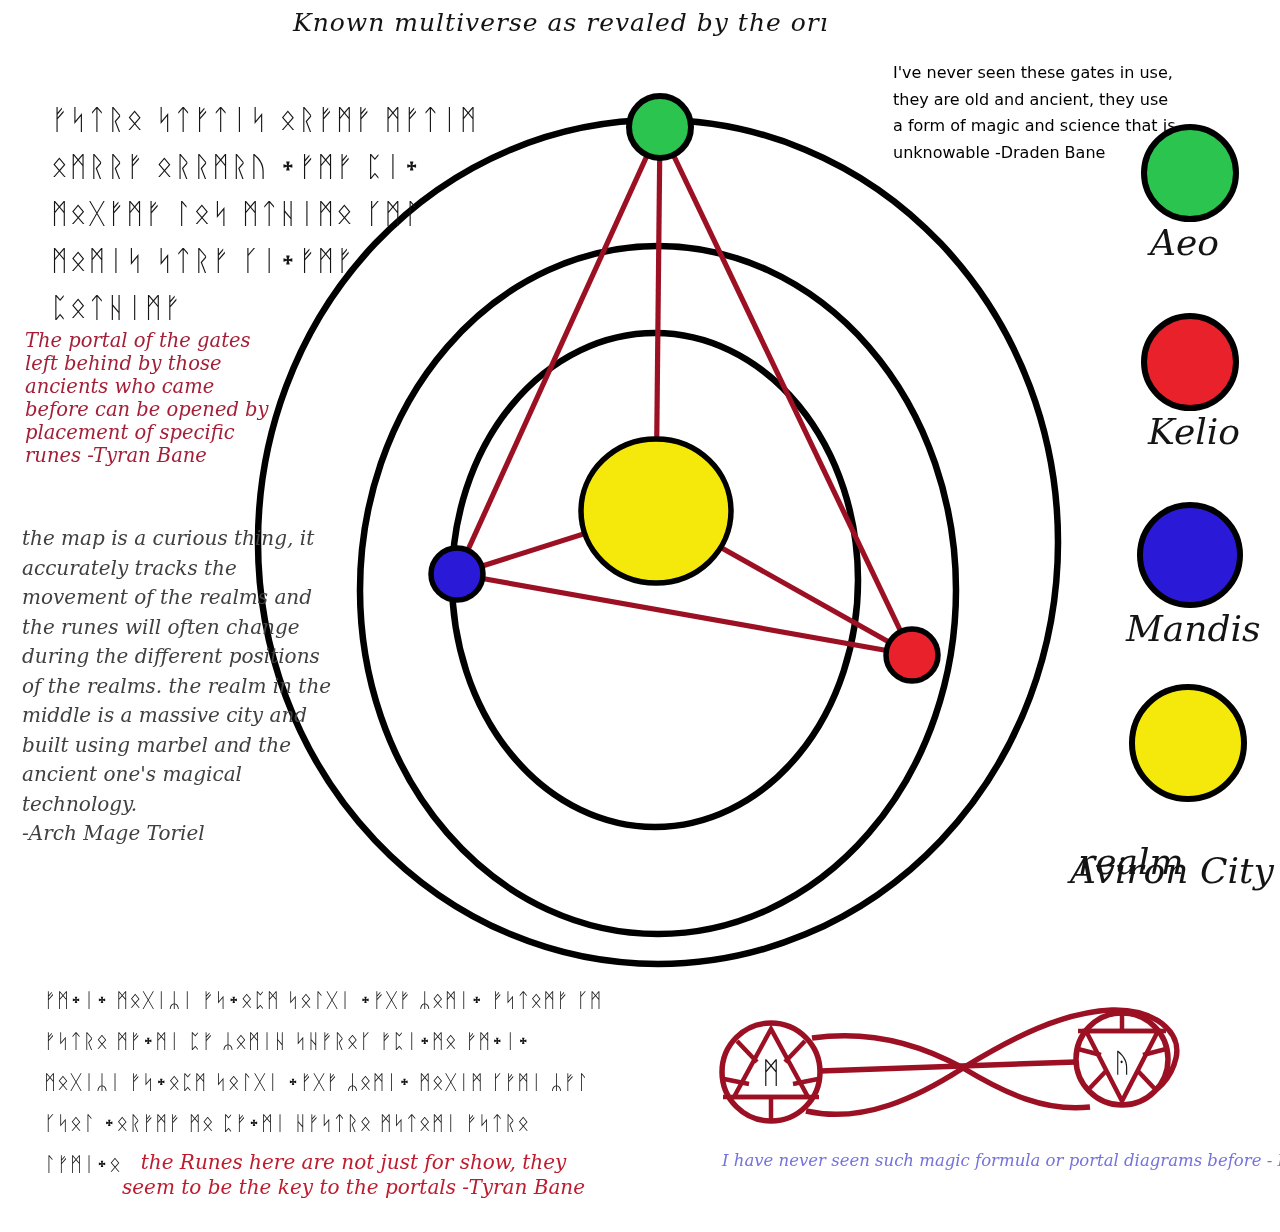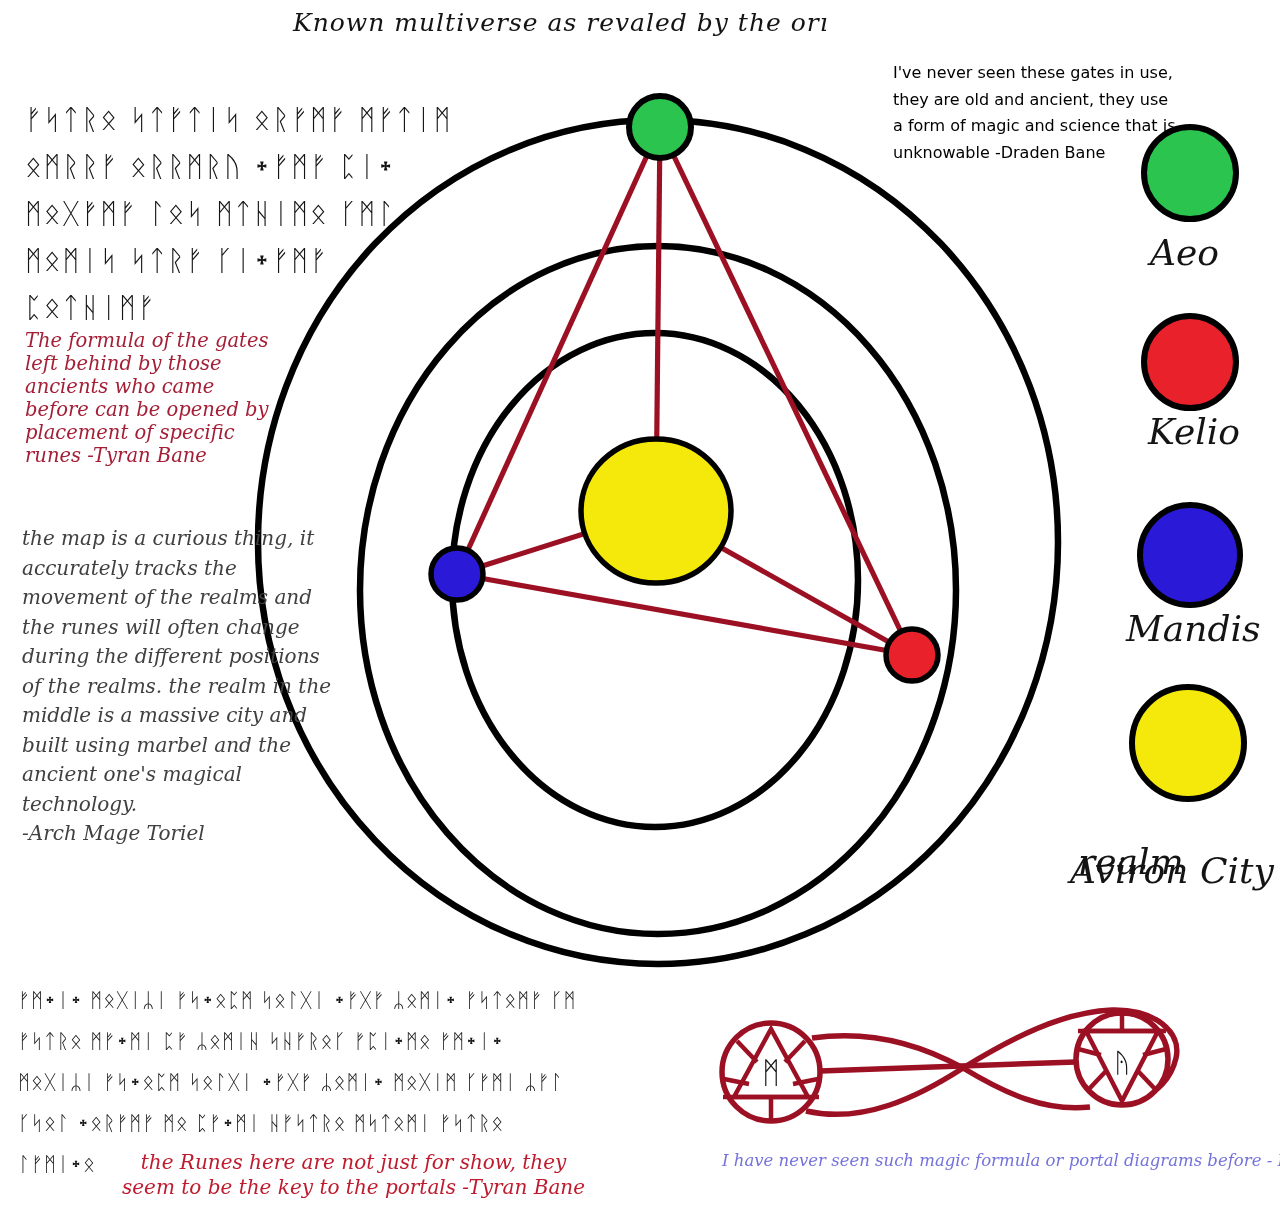--- a/index.html
+++ b/index.html
@@ -1,20 +1,20 @@
 <!DOCTYPE html>
 <html><head>
 <meta charset="utf-8">
 <style>
   html,body{margin:0;padding:0;background:#ffffff;}
   #canvas{position:relative;width:1280px;height:1232px;background:#ffffff;overflow:hidden;
           font-family:"DejaVu Serif",serif;}
   .abs{position:absolute;}
   #title{left:293px;top:8px;font-size:25px;font-style:italic;color:#141414;letter-spacing:1px;white-space:nowrap;}
-  .runes{font-family:"DejaVu Sans",sans-serif;color:#141414;white-space:nowrap;}
+  .runes{font-family:"DejaVu Sans",sans-serif;color:#141414;white-space:nowrap;margin-left:26px;}
   #runes-top{left:25px;top:96px;font-size:28px;line-height:47px;letter-spacing:2px;}
   #runes-bottom{left:18px;top:980px;font-size:20px;line-height:41px;letter-spacing:1px;}
   #gate-quote{left:25px;top:329px;font-size:19.5px;line-height:23px;font-style:italic;font-weight:500;}
   #map-quote{left:22px;top:524px;font-size:20px;line-height:29.5px;font-style:italic;}
   #draden-note{left:893px;top:60px;font-size:16px;line-height:26.5px;font-family:"DejaVu Sans",sans-serif;}
   #runes-quote{left:122px;top:1150px;font-size:20px;line-height:25px;font-style:italic;}
   #eric-note{left:722px;top:1151px;font-size:16.5px;font-style:italic;white-space:nowrap;}
   .legend-circle{position:absolute;border:6px solid #000;border-radius:50%;box-sizing:border-box;}
   .legend-label{position:absolute;font-size:36px;font-style:italic;color:#141414;white-space:nowrap;}
   svg{position:absolute;left:0;top:0;}
@@ -88,21 +88,21 @@
 
   <div id="runes-top" class="abs runes">
     <div>ᚠᛋᛏᚱᛟ ᛋᛏᚠᛏᛁᛋ ᛟᚱᚠᛗᚠ ᛗᚠᛏᛁᛗ</div>
     <div>ᛟᛗᚱᚱᚠ ᛟᚱᚱᛗᚱᚢ ᛭ᚠᛗᚠ ᛈᛁ᛭</div>
     <div>ᛗᛟᚷᚠᛗᚠ ᛚᛟᛋ ᛗᛏᚺᛁᛗᛟ ᚴᛗᛚ</div>
     <div>ᛗᛟᛗᛁᛋ ᛋᛏᚱᚠ ᚴᛁ᛭ᚠᛗᚠ</div>
     <div>ᛈᛟᛏᚺᛁᛗᚠ</div>
   </div>
 
   <div id="gate-quote" class="abs" style="color: rgb(164, 30, 54);">
-    <div>The formula of the gates</div>
+    <div>The portal of the gates</div>
     <div>left behind by those</div>
     <div>ancients who came</div>
     <div>before can be opened by</div>
     <div>placement of specific</div>
     <div>runes -Tyran Bane</div>
   </div>
 
   <div id="map-quote" class="abs" style="color: #404040;">
     <div>the map is a curious thing, it</div>
     <div>accurately tracks the</div>
@@ -119,21 +119,21 @@
 
   <div id="draden-note" class="abs" style="color: #000000;">
     <div>I've never seen these gates in use,</div>
     <div>they are old and ancient, they use</div>
     <div>a form of magic and science that is</div>
     <div>unknowable -Draden Bane</div>
   </div>
 
   <div>
     <div class="legend-circle" style="left: 1141px; top: 124px; width: 98px; height: 98px; background: rgb(43, 196, 79);"></div>
-    <div class="legend-label" style="left:1150px;top:232px;">Aeo</div>
+    <div class="legend-label" style="left:1150px;top:222px;">Aeo</div>
 
     <div class="legend-circle" style="left: 1141px; top: 313px; width: 98px; height: 98px; background: rgb(232, 33, 43);"></div>
     <div class="legend-label" style="left:1148px;top:411px;">Kelio</div>
 
     <div class="legend-circle" style="left: 1137px; top: 502px; width: 106px; height: 106px; background: rgb(42, 26, 216);"></div>
     <div class="legend-label" style="left:1126px;top:608px;">Mandis</div>
 
     <div class="legend-circle" style="left: 1129px; top: 684px; width: 118px; height: 118px; background: rgb(245, 233, 11);"></div>
     <div class="legend-label" style="left:1070px;top:850px;">Aviron City</div>
     <div class="legend-label" style="left:1078px;top:841px;">realm</div>

